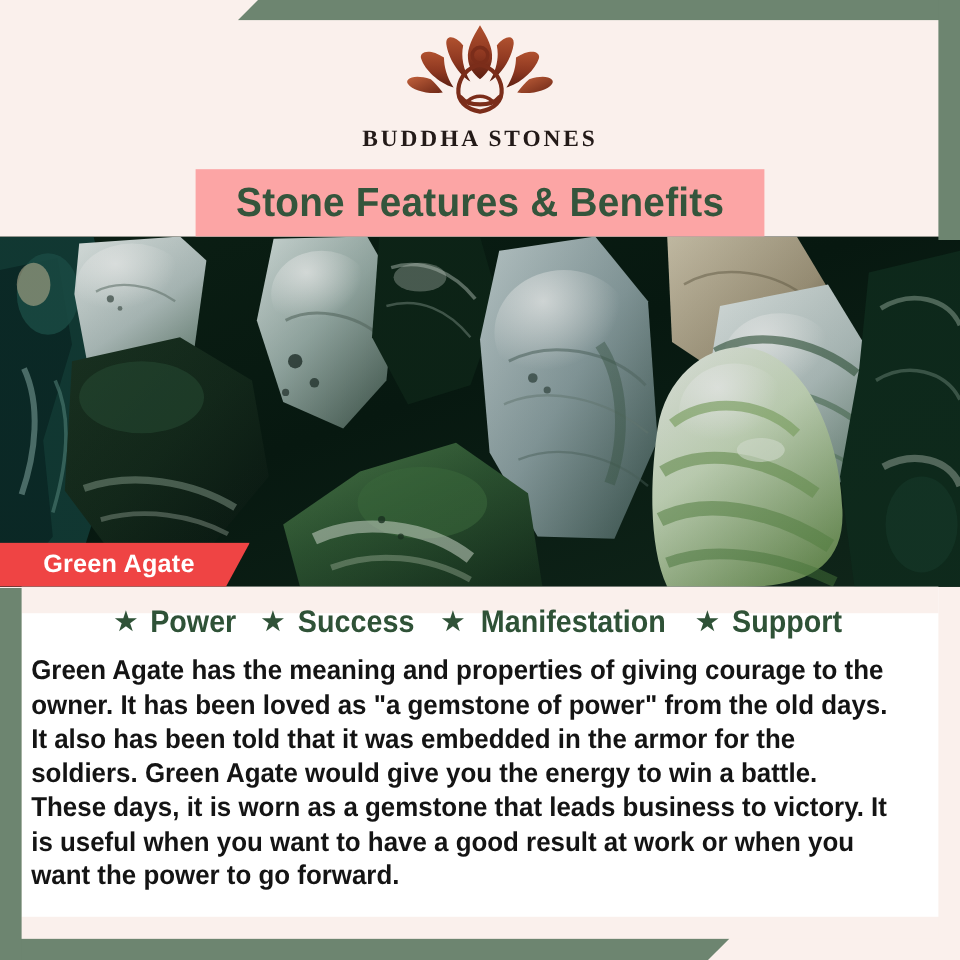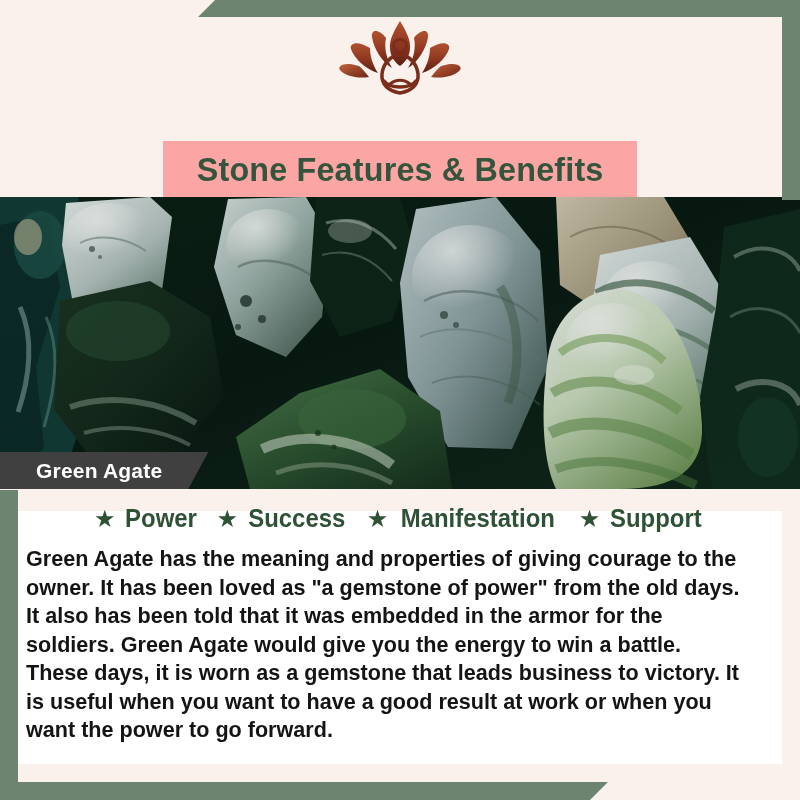--- a/index.html
+++ b/index.html
@@ -105,21 +105,21 @@
     z-index: 1;
   }
   .hero svg { display: block; width: 800px; height: 292px; }
 
   
   .stone-tab {
     position: absolute;
     top: 452px; left: 0;
     height: 37px;
     padding: 0 46px 0 36px;
-    background: #404040;
+    background: #ef4444;
     color: #ffffff;
     display: flex;
     align-items: center;
     z-index: 7;
     clip-path: polygon(0 0, 100% 0, calc(100% - 20px) 100%, 0 100%);
   }
   .stone-tab-label {
     font-size: 21px;
     font-weight: 700;
     letter-spacing: 0.2px;
@@ -229,20 +229,21 @@
           <path d="M132 6 C120 26 110 44 112 62 C113 76 121 88 132 96 C143 88 151 76 152 62 C154 44 144 26 132 6 Z" fill="url(#pet)"></path>
 
           <circle cx="132" cy="56" r="13" fill="none" stroke="#7b2d1a" stroke-width="6"></circle>
 
           <path d="M132 72 C112 76 98 92 96 112 C94 132 108 146 132 150 C156 146 170 132 168 112 C166 92 152 76 132 72 Z" fill="none" stroke="#7b2d1a" stroke-width="7" stroke-linecap="round"></path>
 
           <path d="M100 126 C112 142 152 142 164 126" fill="none" stroke="#7b2d1a" stroke-width="7" stroke-linecap="round"></path>
           <path d="M112 132 C124 122 140 122 152 132" fill="none" stroke="#7b2d1a" stroke-width="6" stroke-linecap="round"></path>
         </svg>
       </span>
+      <span class="logo-word">BUDDHA STONES</span>
     </div>
   </div>
 
   <div class="hero">
     <svg viewBox="0 0 800 292" preserveAspectRatio="none" xmlns="http://www.w3.org/2000/svg">
       <defs>
         <linearGradient id="bgDark" x1="0" y1="0" x2="1" y2="1">
           <stop offset="0%" stop-color="#0b1f14"></stop>
           <stop offset="45%" stop-color="#071810"></stop>
           <stop offset="100%" stop-color="#10261a"></stop>

